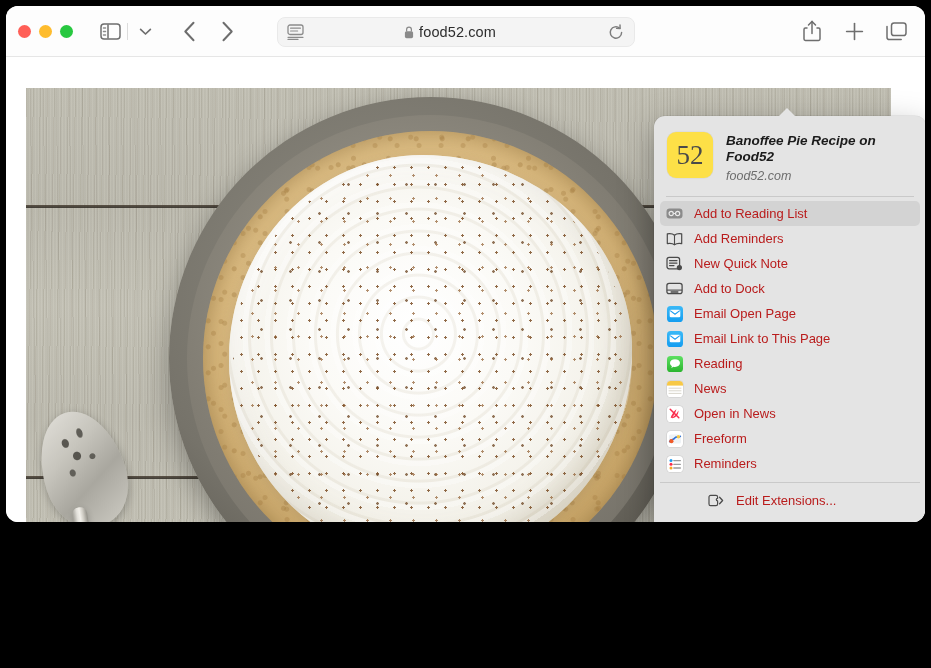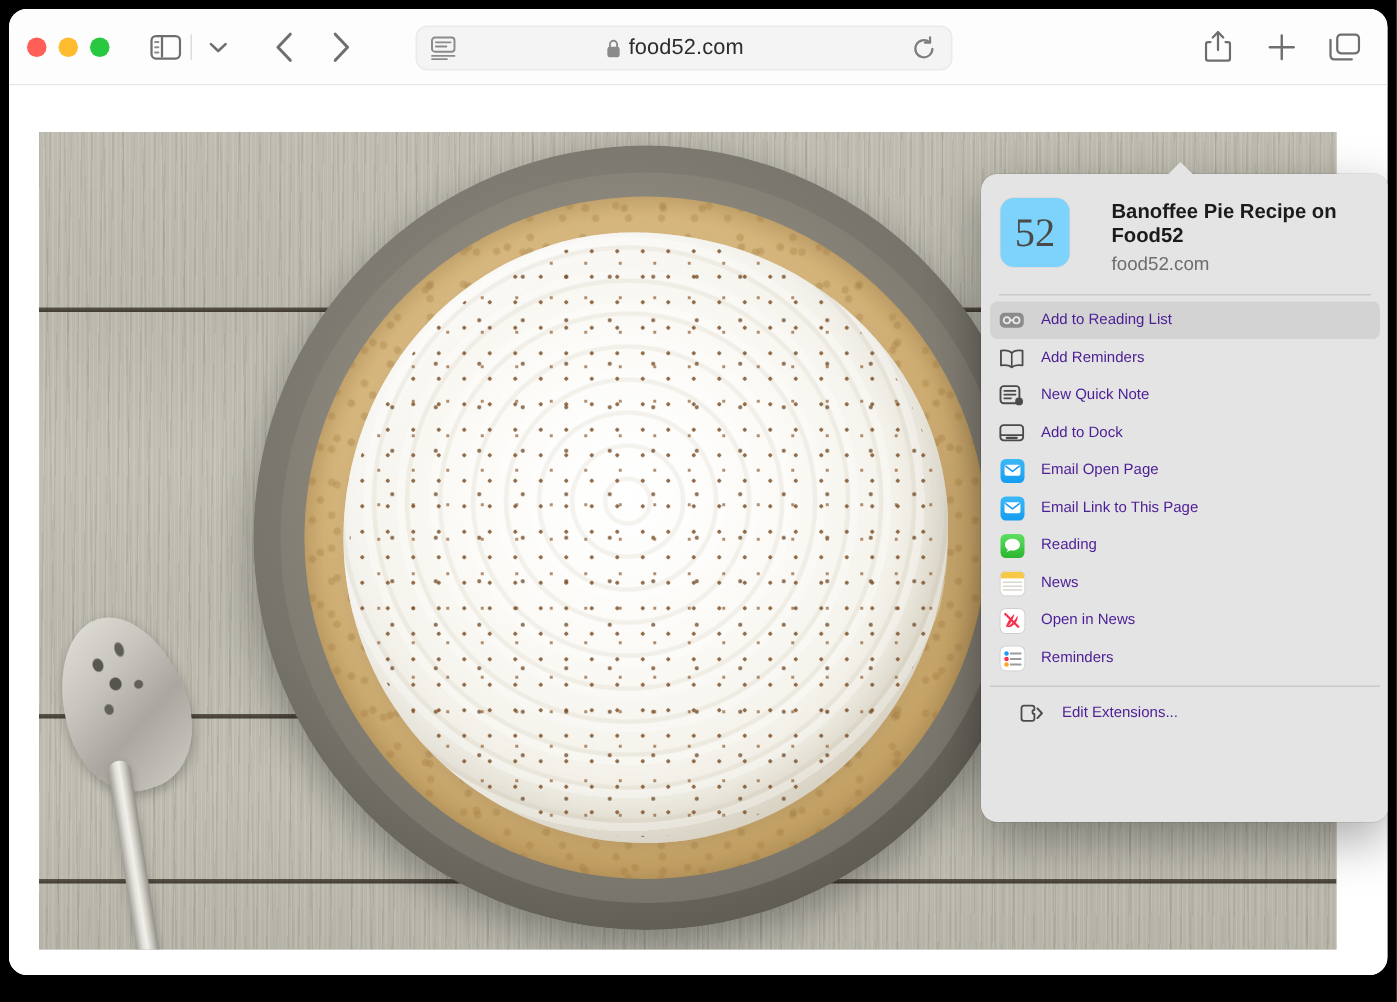--- a/index.html
+++ b/index.html
@@ -6,21 +6,21 @@
   html, body {
     width:931px; height:668px;
     background:#000;
     font-family:"Liberation Sans", sans-serif;
     overflow:hidden;
   }
 
   
   .window{
     position:absolute; left:6px; top:6px;
-    width:919px; height:644px;
+    width:919px; height:516px;
     background:#ffffff;
     border-radius:12px;
     overflow:hidden;
     box-shadow:0 10px 30px rgba(0,0,0,.55);
   }
 
   
   .toolbar{
     position:relative;
     height:51px;
@@ -206,27 +206,27 @@
     position:absolute; left:124px; top:-8px;
     width:0; height:0;
     border-left:9px solid transparent;
     border-right:9px solid transparent;
     border-bottom:9px solid #e4e4e4;
   }
 
   .pop-header{ display:flex; padding:14px 13px 11px 13px; }
   .favicon{
     width:46px; height:46px; border-radius:9px;
-    background:#7dd3fc;
+    background:#fde047;
     display:flex; align-items:center; justify-content:center;
     font-family:"Liberation Serif", serif;
     font-size:27px; color:#4a4a4a; flex:none;
     box-shadow:0 0 0 .5px rgba(0,0,0,.06);
   }
-  .pop-meta{ margin-left:28px; padding-top:1px; }
+  .pop-meta{ margin-left:13px; padding-top:1px;font-style:italic; }
   .pop-title{
     font-size:13.5px; font-weight:bold; color:#1b1b1b;
     line-height:16px; max-width:186px;
   }
   .pop-domain{ font-size:12.5px; color:#6d6d6d; margin-top:4px; }
 
   .sep{ height:1px; background:#c9c9c9; margin:2px 12px 0 12px; }
 
   .menu{ padding:4px 6px 0 6px; }
   .mi{
@@ -234,29 +234,29 @@
     height:25px; padding:0 6px;
     border-radius:5px;
     cursor:default;
   }
   .mi.selected{ background:#d3d3d3; }
   .mi-icon{
     width:17px; height:17px; flex:none;
     display:flex; align-items:center; justify-content:center;
     margin-right:11px;
   }
-  .mi-label{ font-size:10px; color:#4c1d95; }
+  .mi-label{ font-size:13px; color:#b91c1c; }
 
   .app-icon{
     width:16px; height:16px; border-radius:3.6px;
     display:flex; align-items:center; justify-content:center;
     overflow:hidden;
   }
 
-  .menu-bottom{ padding:0 20px; }
+  .menu-bottom{ padding:0 20px;margin-left:28px; }
   .sep2{ height:1px; background:#c9c9c9; margin:6px 6px 5px 6px; }
 </style>
 </head>
 <body>
 
 <div class="window">
 
   <div class="toolbar">
 
     <div class="traffic">
@@ -487,20 +487,33 @@
             <span class="app-icon" style="background:#ffffff; box-shadow:0 0 0 .5px rgba(0,0,0,.12)">
               <svg width="13" height="13" viewBox="0 0 13 13" fill="none">
                 <path d="M2.6 10.6 C4 7.4 5.4 4.6 8.4 2.2 7.6 5.2 6.4 7.8 4.2 10.4 6.6 9 8.8 6.6 10.4 3.4 10.8 6.8 8.4 10.2 4.6 11.2 Z" fill="#FA2E4E"></path>
                 <path d="M2.2 2.3 L10.8 10.8" stroke="#FA2E4E" stroke-width="1.5" stroke-linecap="round"></path>
               </svg>
             </span>
           </span>
           <span class="mi-label">Open in News</span>
         </div>
 
+        <div class="mi">
+          <span class="mi-icon">
+            <span class="app-icon" style="background:#ffffff; box-shadow:0 0 0 .5px rgba(0,0,0,.12)">
+              <svg width="14" height="14" viewBox="0 0 14 14" fill="none">
+                <rect x="1" y="2.5" width="12" height="9" rx="1.6" fill="#eef2f6"></rect>
+                <path d="M1.6 9.6 C3.4 6.2 5 8.6 6.8 6 8.6 3.4 10.6 6.6 12.4 4.4" stroke="#2b6fd8" stroke-width="1.5" fill="none" stroke-linecap="round"></path>
+                <circle cx="3.4" cy="9.2" r="2.1" fill="#F05A28"></circle>
+                <circle cx="10.4" cy="4.8" r="1.7" fill="#F7C846"></circle>
+              </svg>
+            </span>
+          </span>
+          <span class="mi-label">Freeform</span>
+        </div>
 
         <div class="mi">
           <span class="mi-icon">
             <span class="app-icon" style="background:#ffffff; box-shadow:0 0 0 .5px rgba(0,0,0,.12)">
               <svg width="14" height="14" viewBox="0 0 14 14">
                 <circle cx="3" cy="3.6" r="1.5" fill="#1C9BF0"></circle>
                 <circle cx="3" cy="7.3" r="1.5" fill="#FA2E4E"></circle>
                 <circle cx="3" cy="11" r="1.5" fill="#F7A723"></circle>
                 <line x1="5.8" y1="3.6" x2="12.4" y2="3.6" stroke="#9c9c9c" stroke-width="1.3" stroke-linecap="round"></line>
                 <line x1="5.8" y1="7.3" x2="12.4" y2="7.3" stroke="#9c9c9c" stroke-width="1.3" stroke-linecap="round"></line>

